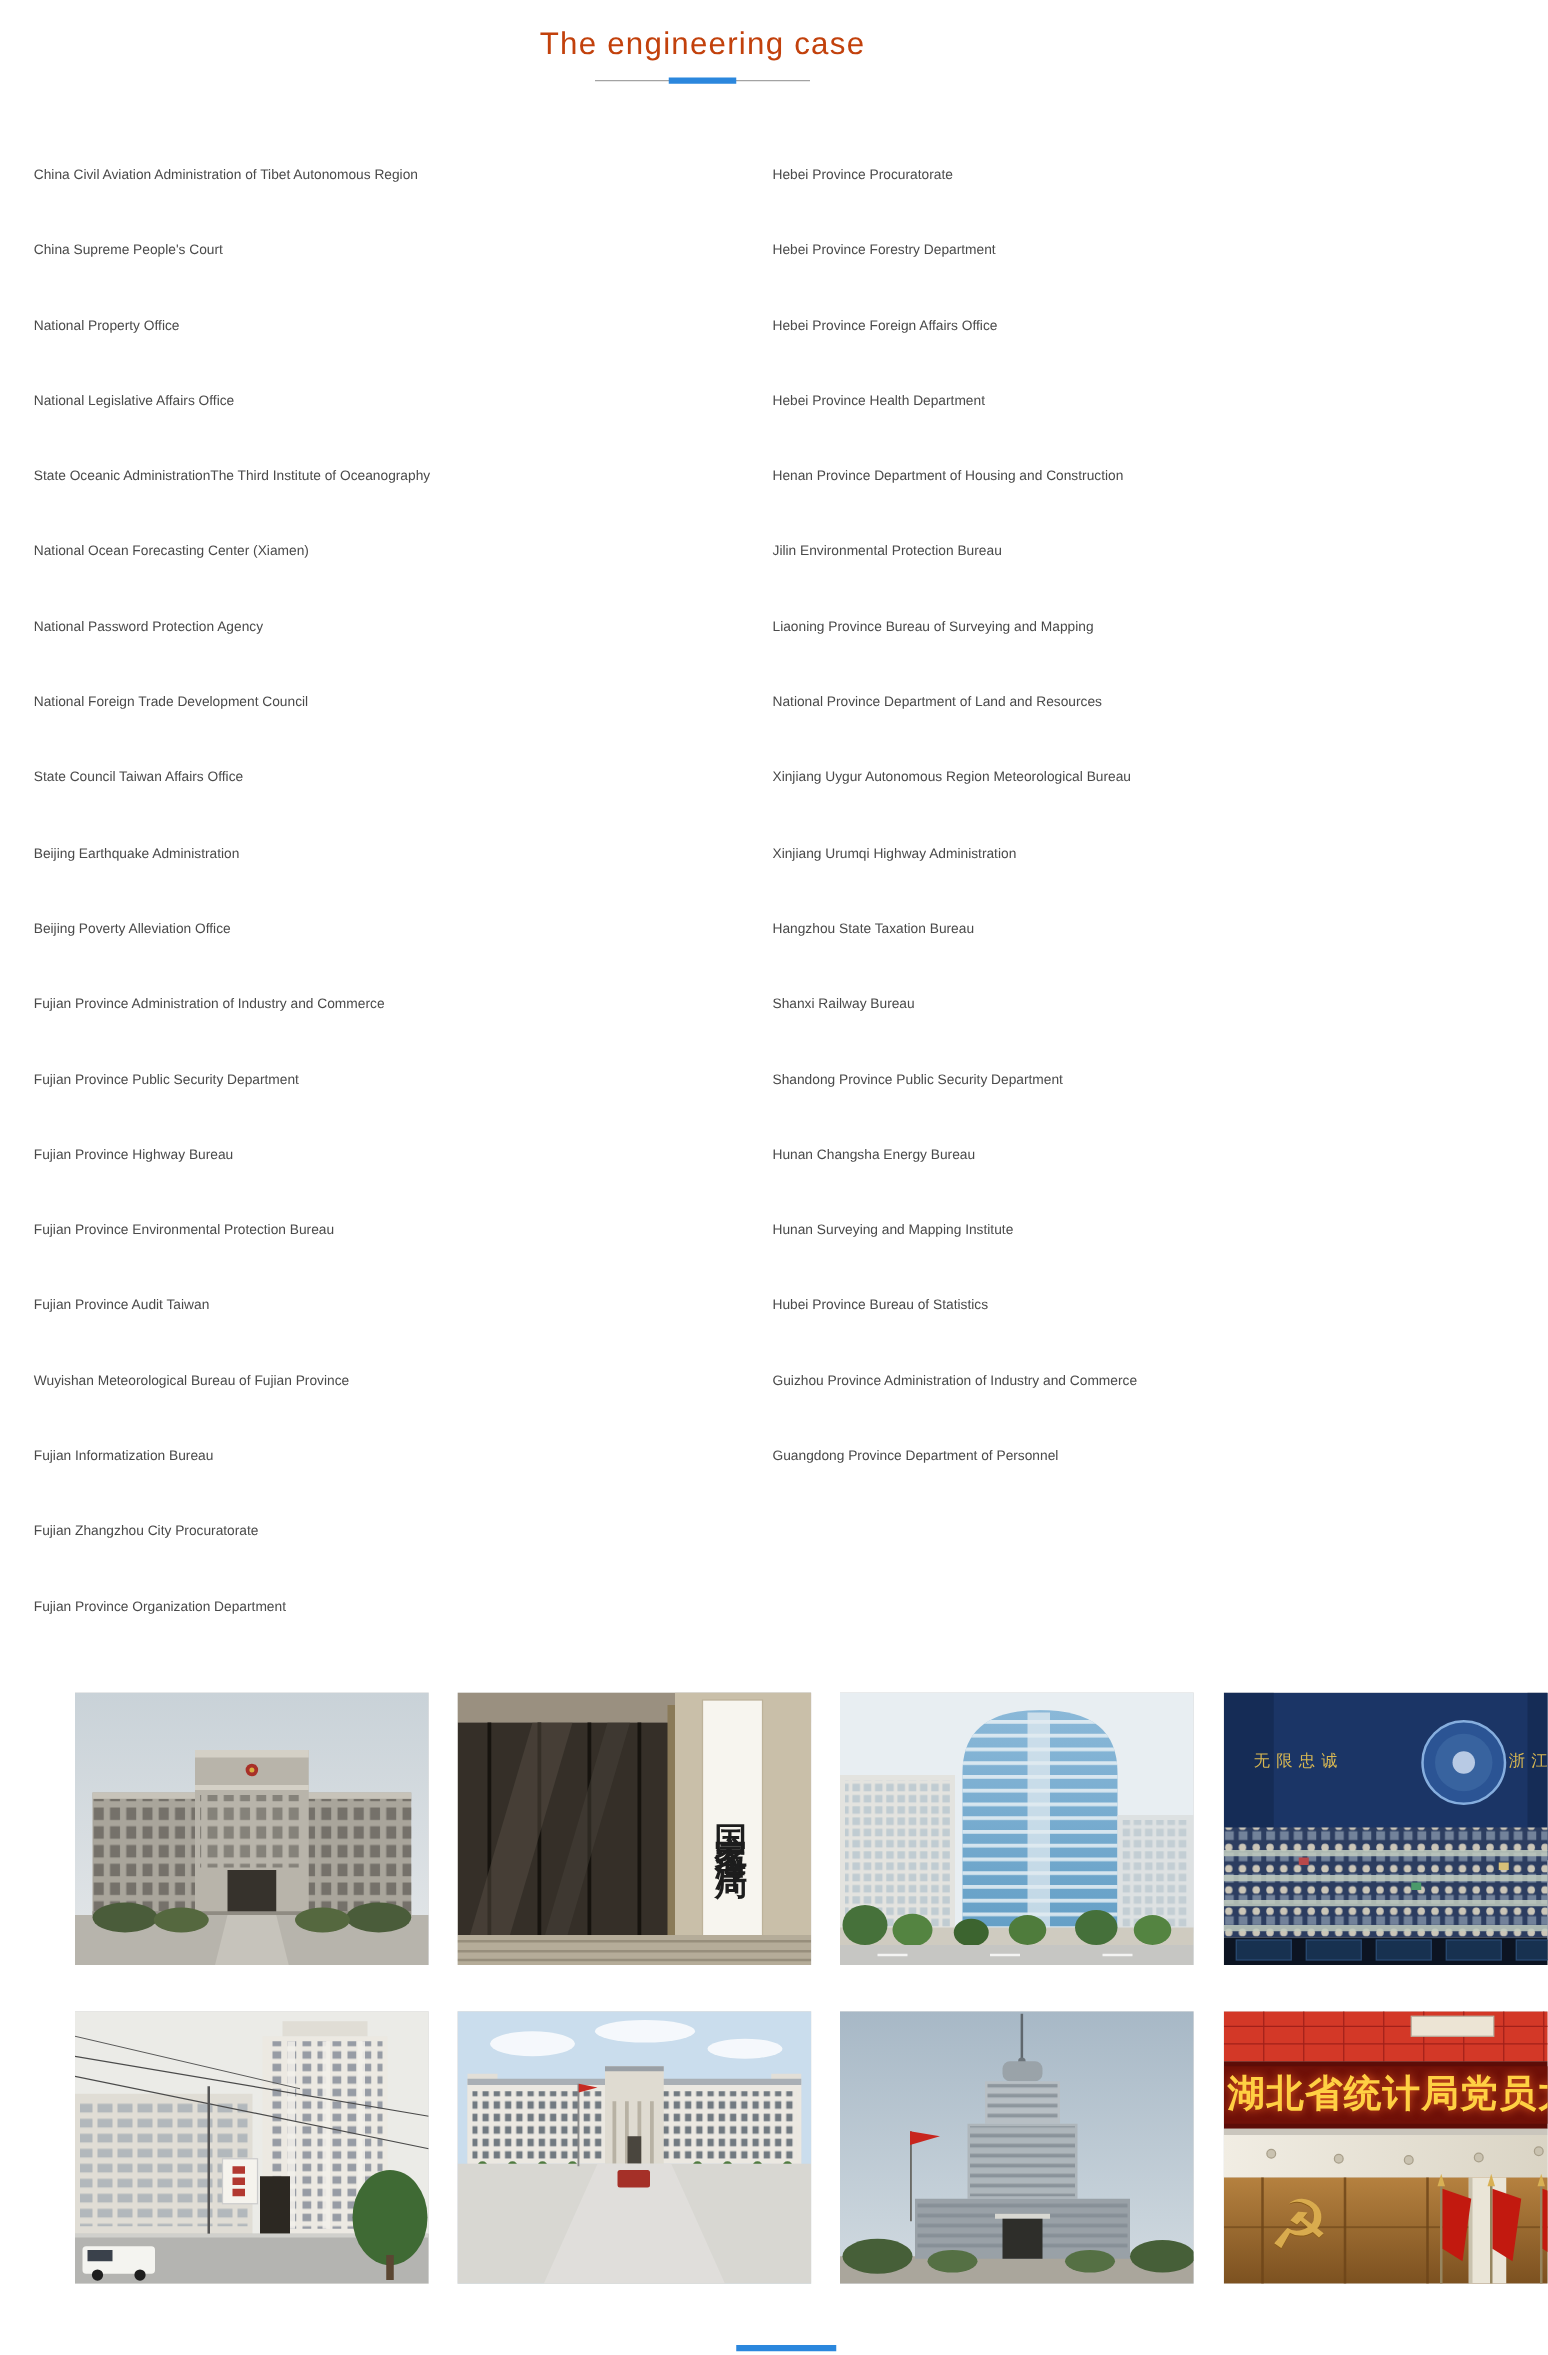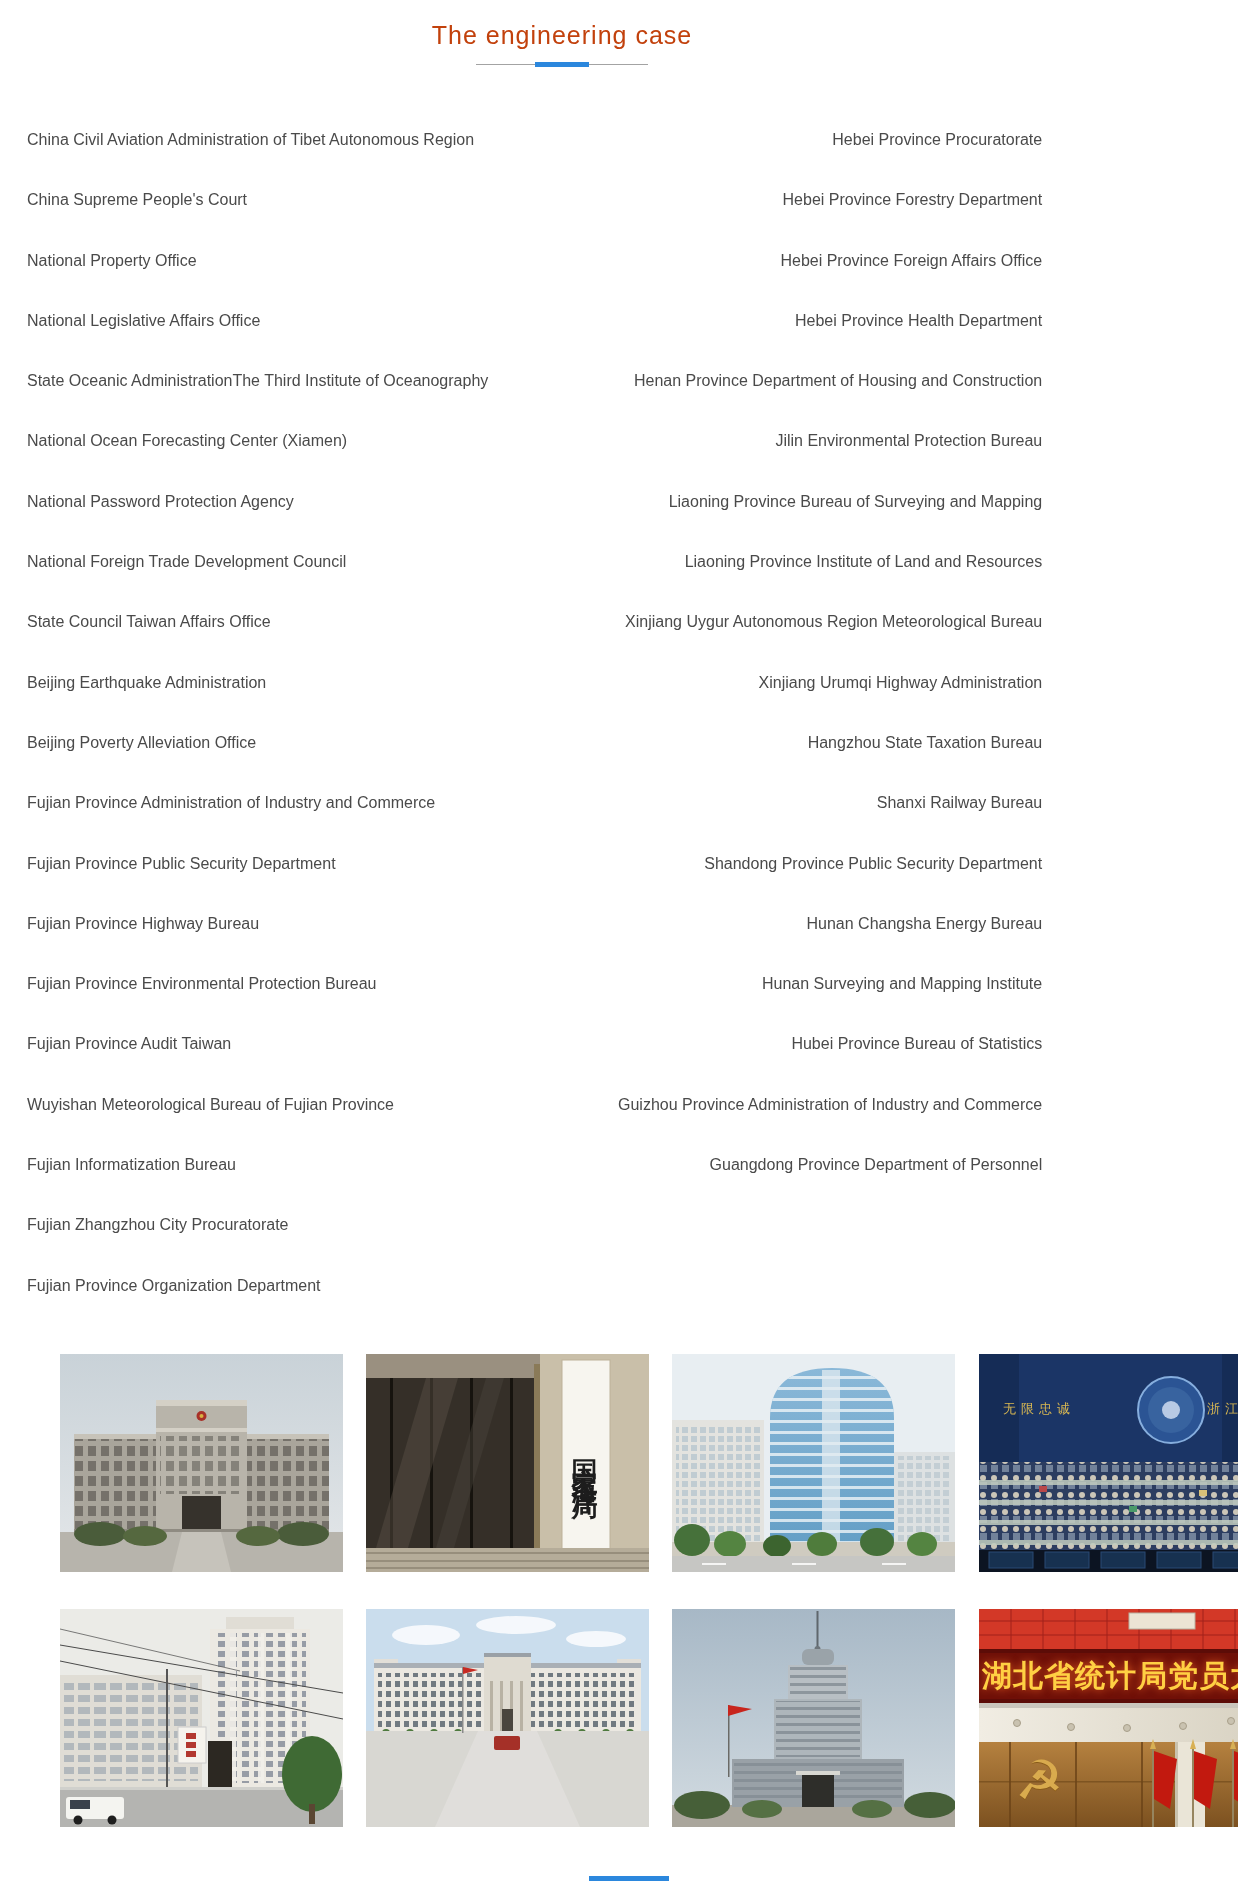--- a/index.html
+++ b/index.html
@@ -11,25 +11,25 @@
   .title-wrap{position:absolute;top:20px;left:0;width:1124px;text-align:center;}
   .title-wrap h1{
     margin:0;font-size:25px;line-height:30px;font-weight:400;color:#c2410c;
     letter-spacing:1px;font-family:"Liberation Sans",sans-serif;
   }
   .rule{position:relative;width:172px;height:1px;background:#a3a3a3;margin:14px auto 0;}
   .rule-accent{position:absolute;left:59px;top:-2px;width:54px;height:5px;background:#2b87dd;}
   
   ul.case-col{position:absolute;top:110px;margin:0;padding:0;list-style:none;}
   ul.case-col li{
-    height:60.3px;line-height:60.3px;font-size:16px;color:#4a4a4a;
+    height:60.3px;line-height:60.3px;font-size:11px;color:#4a4a4a;
     white-space:nowrap;
   }
   .col-left{left:27px;}
-  .col-right{left:618px;text-align:right;}
+  .col-right{left:618px;}
   
   .thumb{position:absolute;width:283px;height:218px;overflow:hidden;background:#d8d8d8;}
   .thumb svg{position:absolute;left:0;top:0;width:283px;height:218px;display:block;}
   .g1{top:1338px;} .g2{top:1593px;}
   .p1{left:20px;} .p2{left:326px;} .p3{left:632px;} .p4{left:939px;}
   .overlay{position:absolute;}
   .sign-text{
     left:203px;top:14px;width:34px;height:186px;writing-mode:vertical-rl;
     font-size:26px;letter-spacing:9px;color:#1d1d1d;font-weight:600;text-align:center;
   }
@@ -80,21 +80,21 @@
     <li>Fujian Province Organization Department</li>
   </ul>
 <ul class="case-col col-right" id="list-right">
     <li>Hebei Province Procuratorate</li>
     <li>Hebei Province Forestry Department</li>
     <li>Hebei Province Foreign Affairs Office</li>
     <li>Hebei Province Health Department</li>
     <li>Henan Province Department of Housing and Construction</li>
     <li>Jilin Environmental Protection Bureau</li>
     <li>Liaoning Province Bureau of Surveying and Mapping</li>
-    <li>Liaoning Province Institute of Land and Resources</li>
+    <li>National Province Department of Land and Resources</li>
     <li>Xinjiang Uygur Autonomous Region Meteorological Bureau</li>
     <li>Xinjiang Urumqi Highway Administration</li>
     <li>Hangzhou State Taxation Bureau</li>
     <li>Shanxi Railway Bureau</li>
     <li>Shandong Province Public Security Department</li>
     <li>Hunan Changsha Energy Bureau</li>
     <li>Hunan Surveying and Mapping Institute</li>
     <li>Hubei Province Bureau of Statistics</li>
     <li>Guizhou Province Administration of Industry and Commerce</li>
     <li>Guangdong Province Department of Personnel</li>

